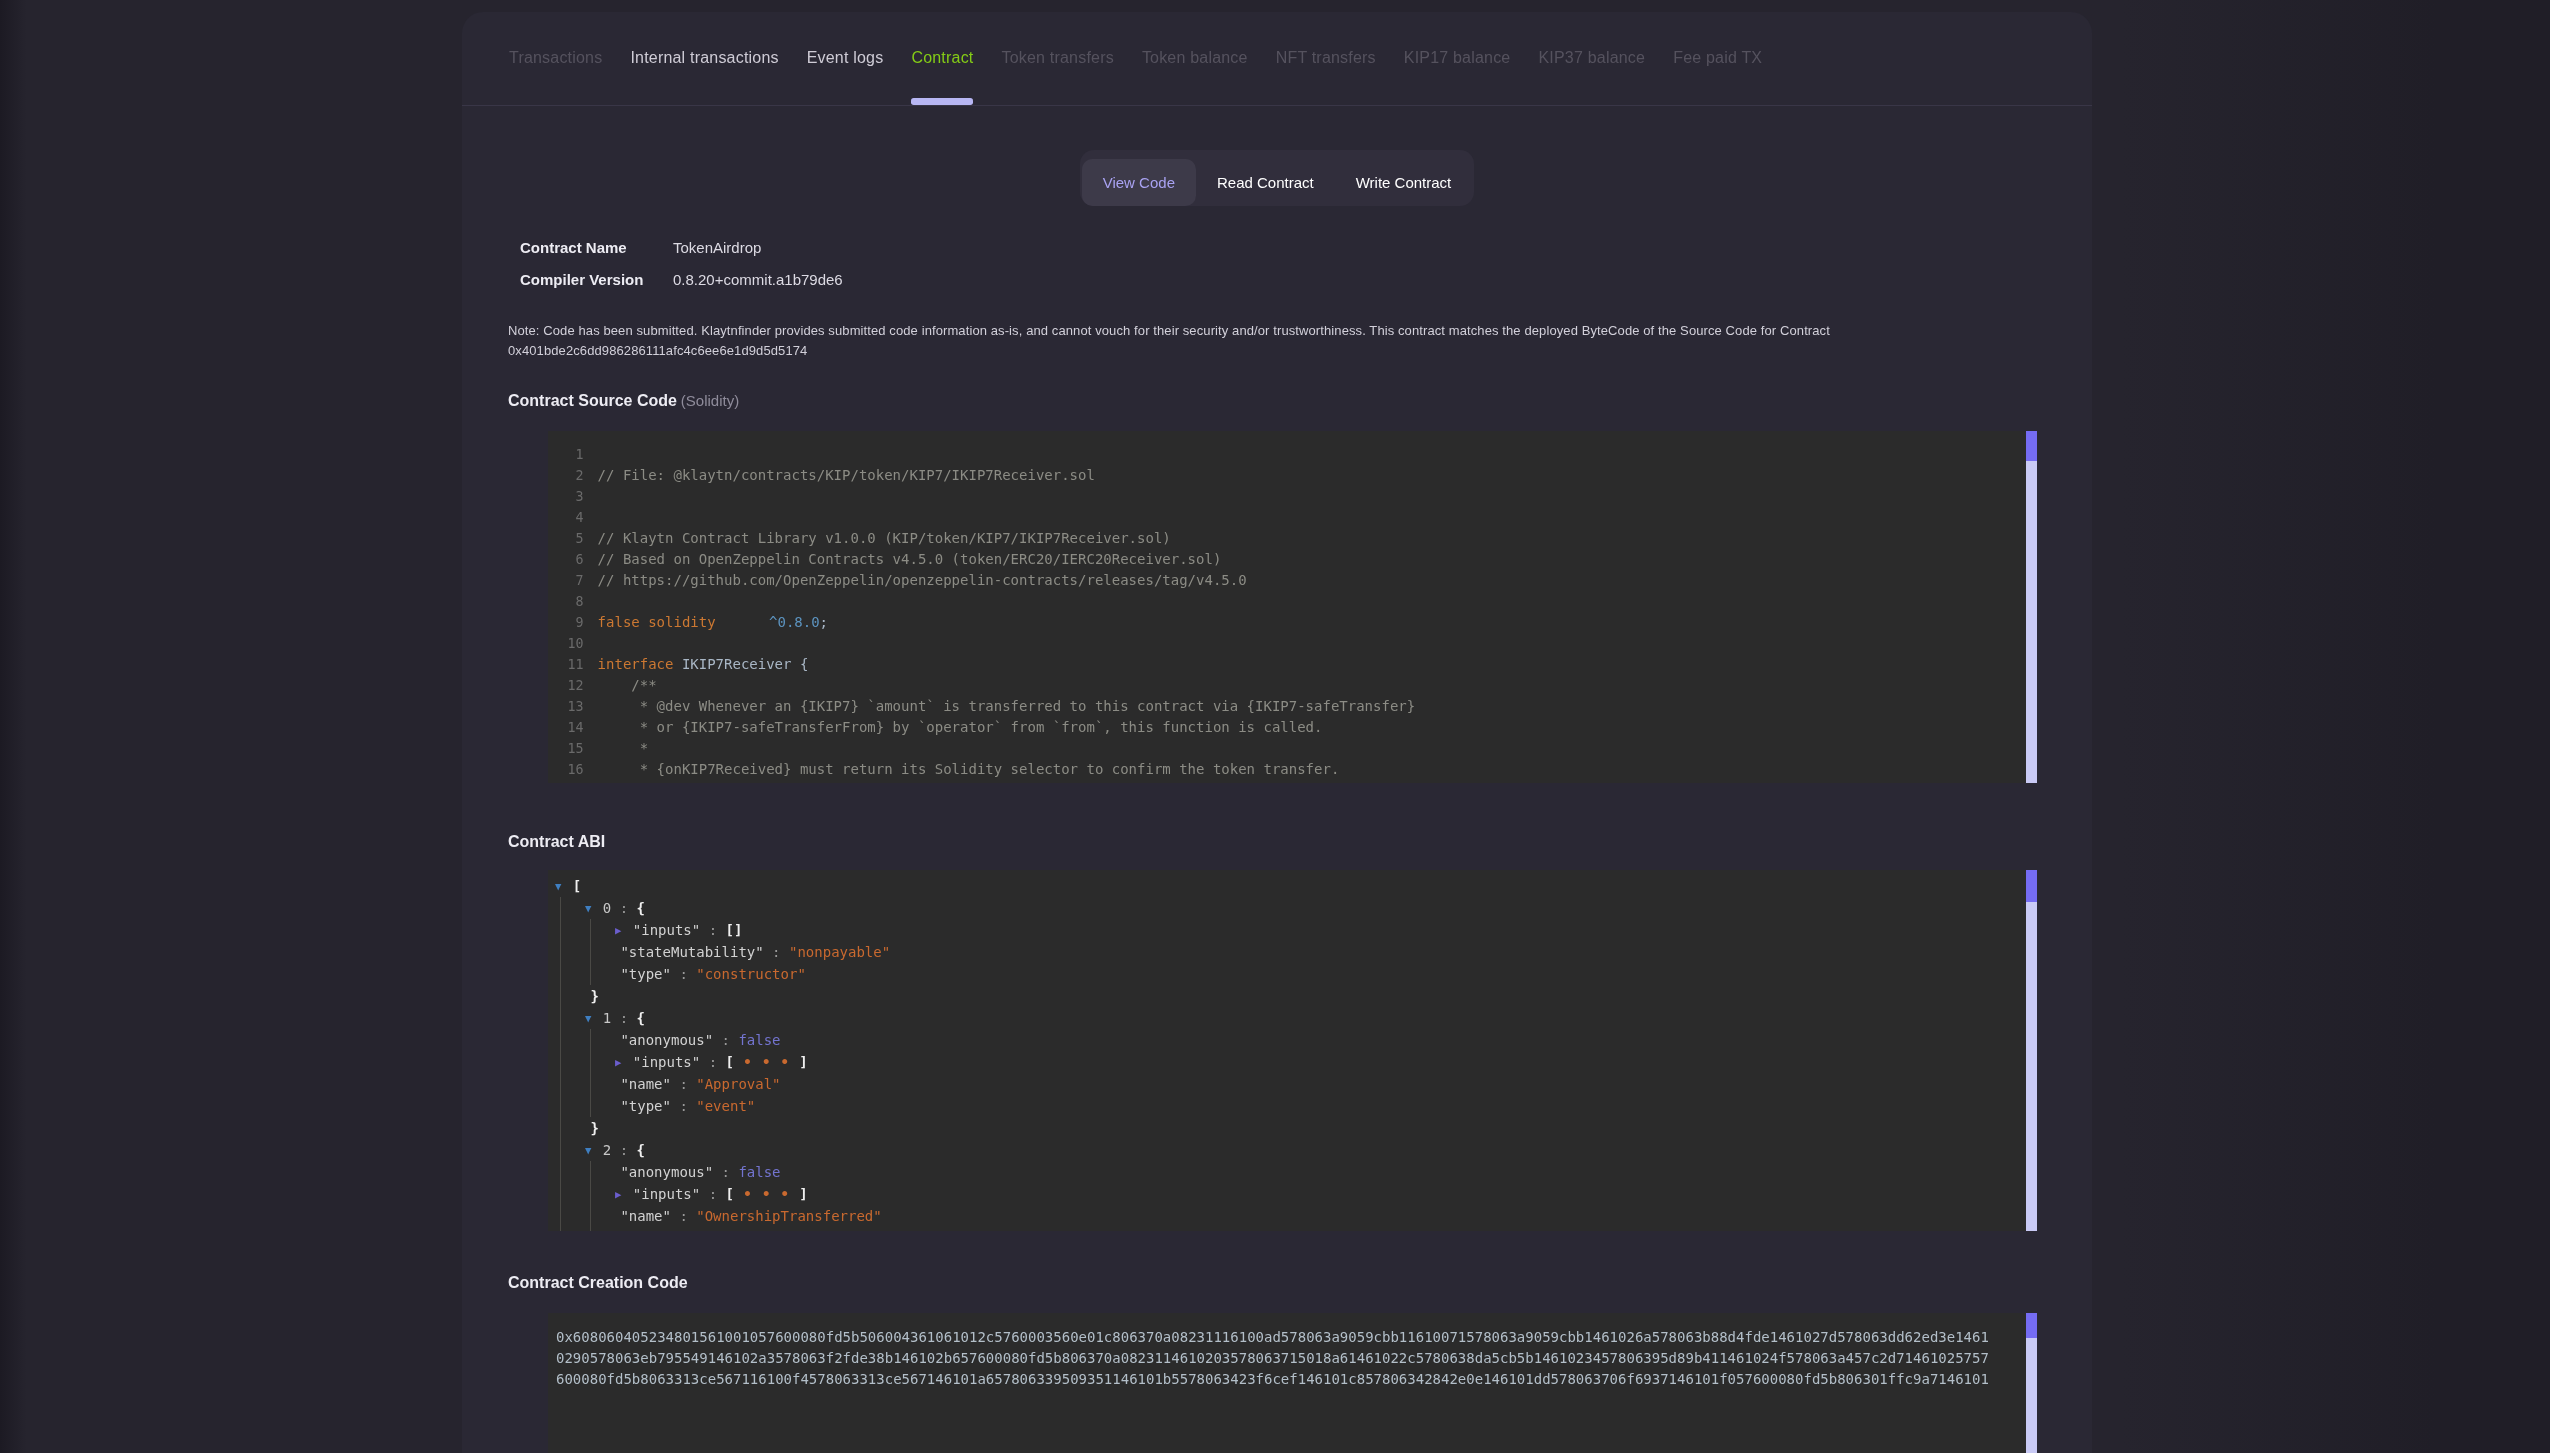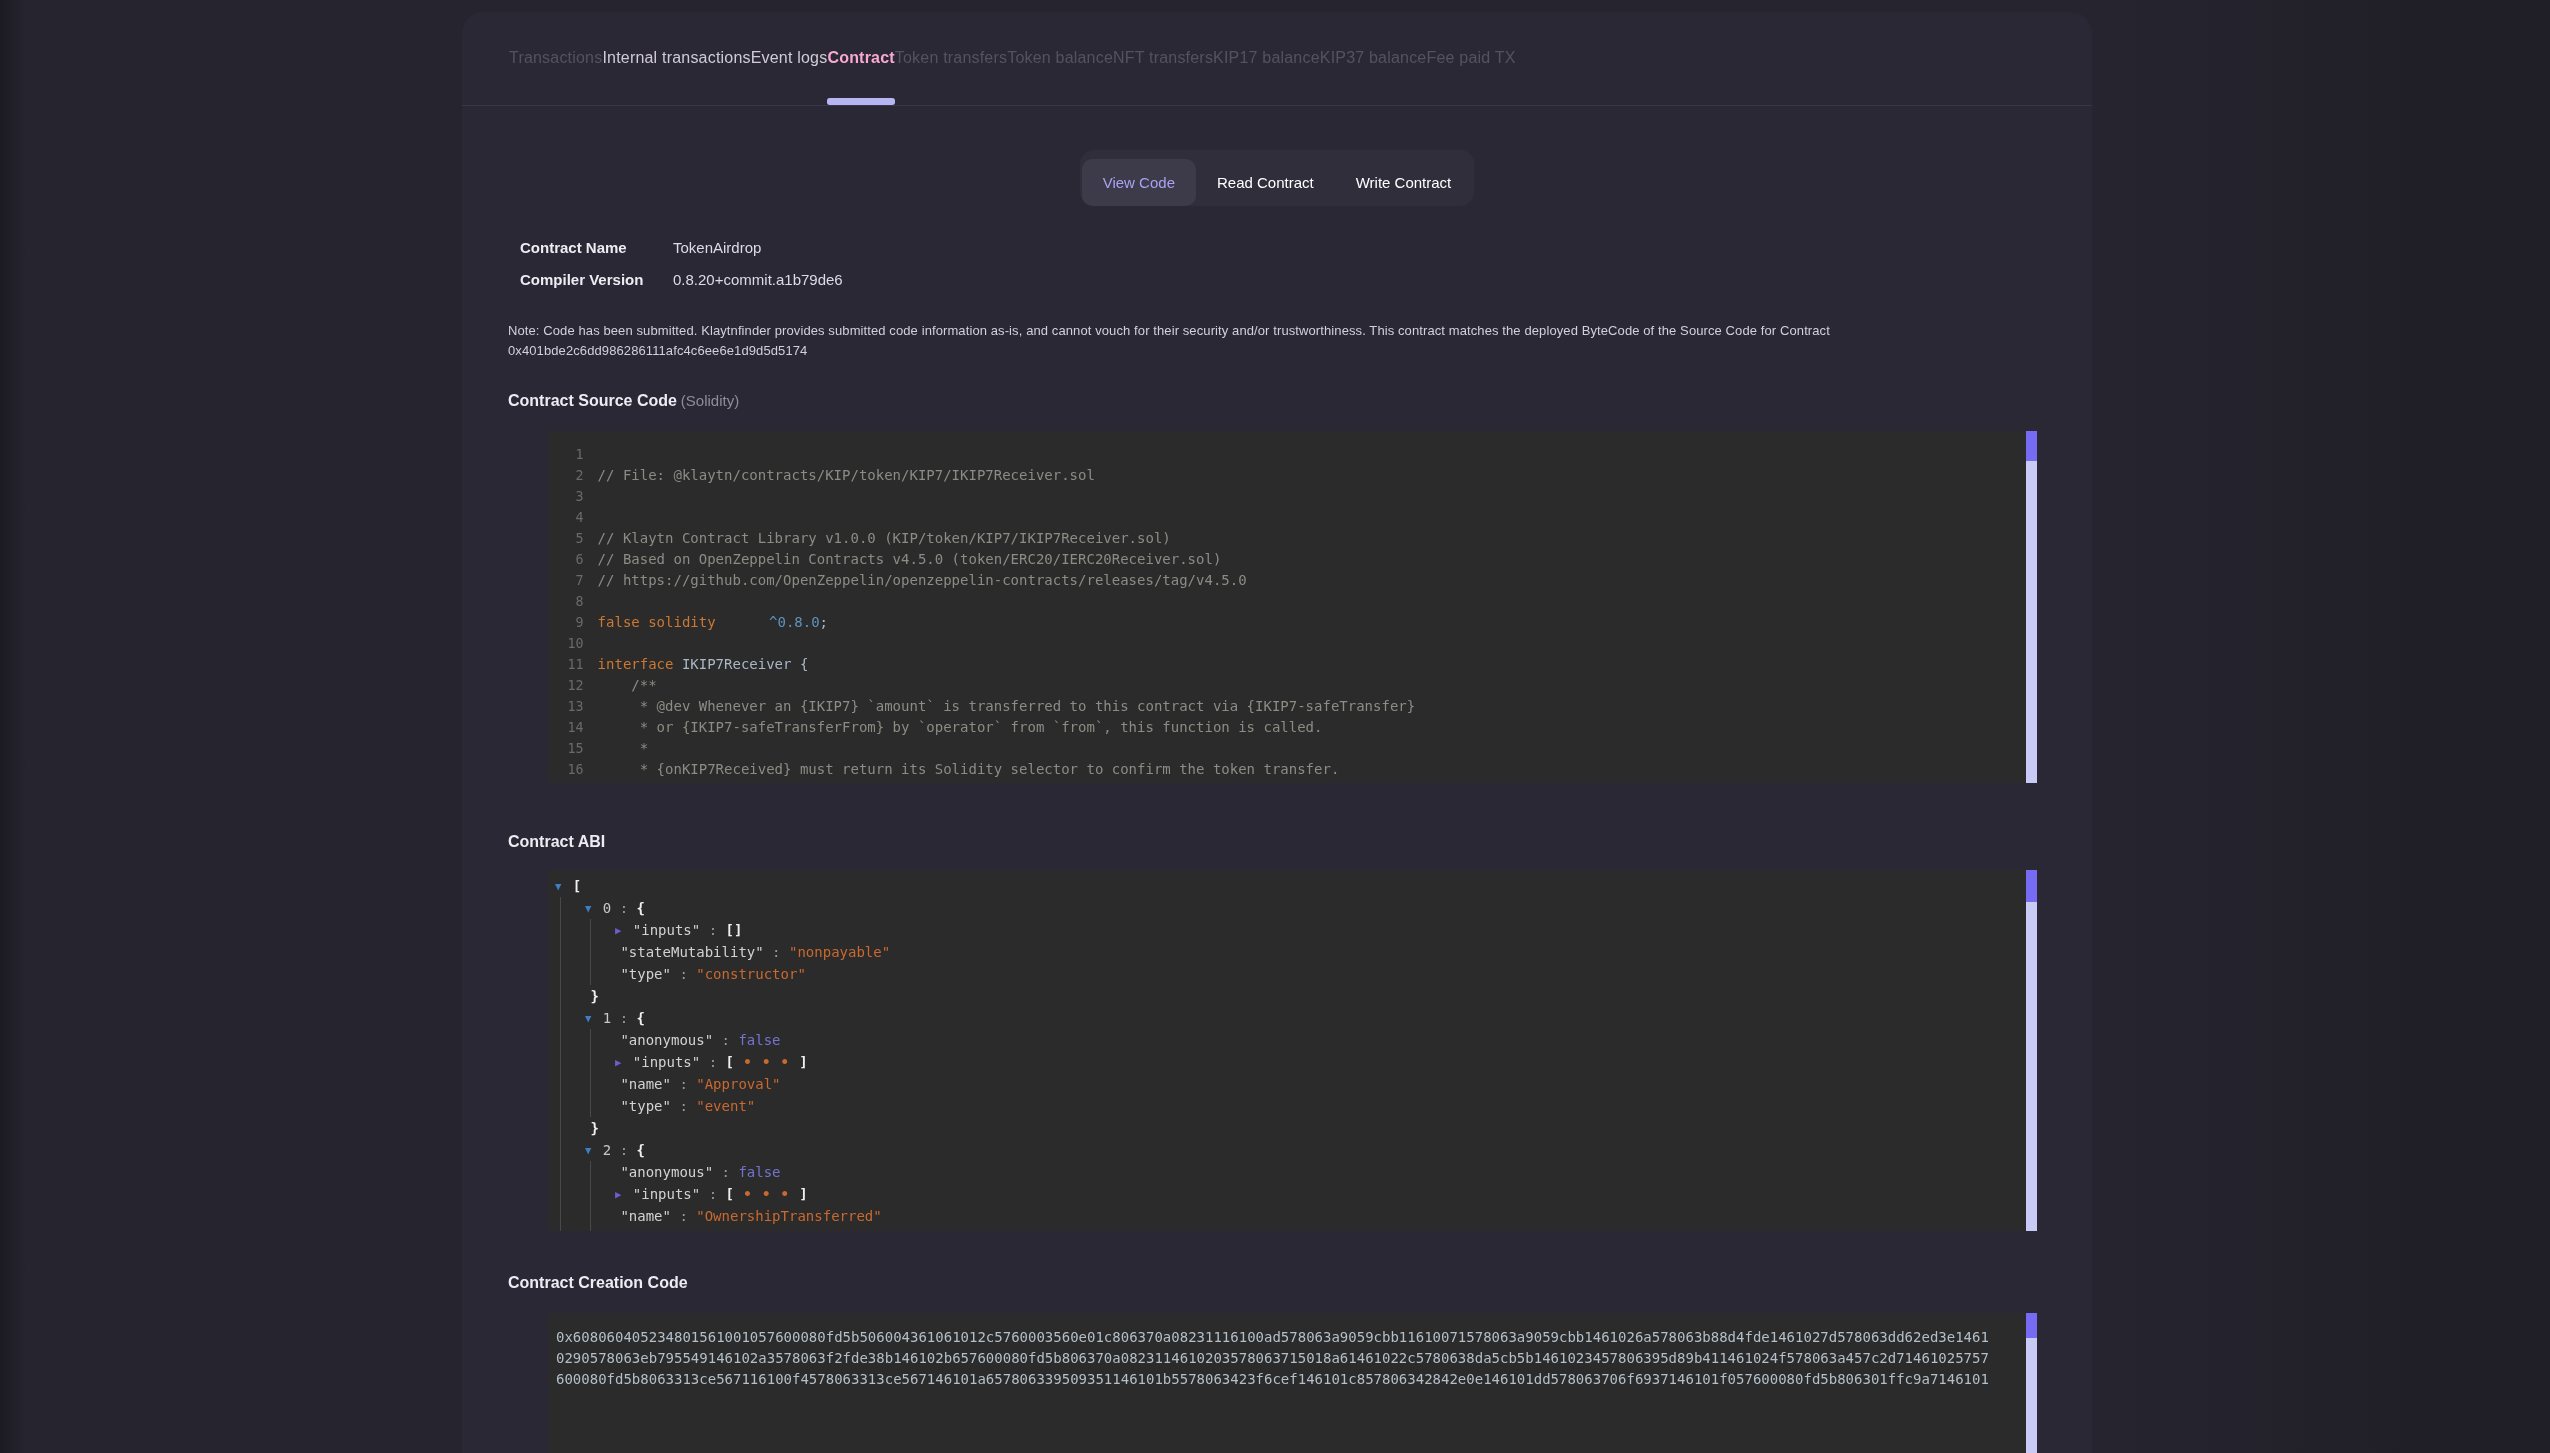--- a/index.html
+++ b/index.html
@@ -6,25 +6,25 @@
     --page-bg:#25232d; --card-bg:#2a2834; --code-bg:#2b2b2b;
   }
   *{box-sizing:border-box;margin:0;padding:0;}
   html,body{width:2550px;height:1454px;overflow:hidden;}
   body{font-family:"Liberation Sans",sans-serif;background:var(--page-bg);}
   .page{position:relative;width:2550px;height:1454px;overflow:hidden;
     background:linear-gradient(90deg,#1c1a23 0px,#26242e 26.6px,#26242e 2122px,#201e27 2436px,#201e27 100%);}
   .card{position:absolute;left:462px;top:11.5px;width:1630px;height:1442px;
     background:var(--card-bg);border-radius:21px 21px 0 0;}
   
-  .tabbar{display:flex;align-items:center;height:93px;padding:0 0 0 47px;}
+  .tabbar{display:flex;align-items:center;gap:28px;height:93px;padding:0 0 0 47px;}
   .tab{font-size:16px;letter-spacing:0.2px;position:relative;height:100%;display:flex;align-items:center;cursor:pointer;white-space:nowrap;}
   .tab.dim{color:#55525e;}
   .tab.lit{color:#cfccd6;}
-  .tab.active{color:#f9a8d4;font-weight:bold;}
+  .tab.active{color:#84cc16;}
   .tab .underline{position:absolute;left:0;bottom:0;width:100%;height:6.2px;border-radius:2.7px;background:var(--tab-underline,#b7b6f3);}
   .tab-divider{height:0.9px;background:#393647;width:100%;}
   
   .subtab-wrap{display:flex;justify-content:center;margin-top:45px;}
   .segmented{display:inline-flex;align-items:flex-end;height:56px;background:#312e3c;border-radius:14px;padding:0 1.8px;}
   .seg-item{height:47px;display:flex;align-items:center;padding:0 21px;font-size:15px;color:#ffffff;border-radius:10.6px;cursor:pointer;white-space:nowrap;}
   .seg-item.active{background:#3d3a49;color:var(--accent,#a9a2f2);}
   
   .content{padding:0 46px;}
   .h-bold{font-weight:bold;color:#edecf3;font-size:16px;}

